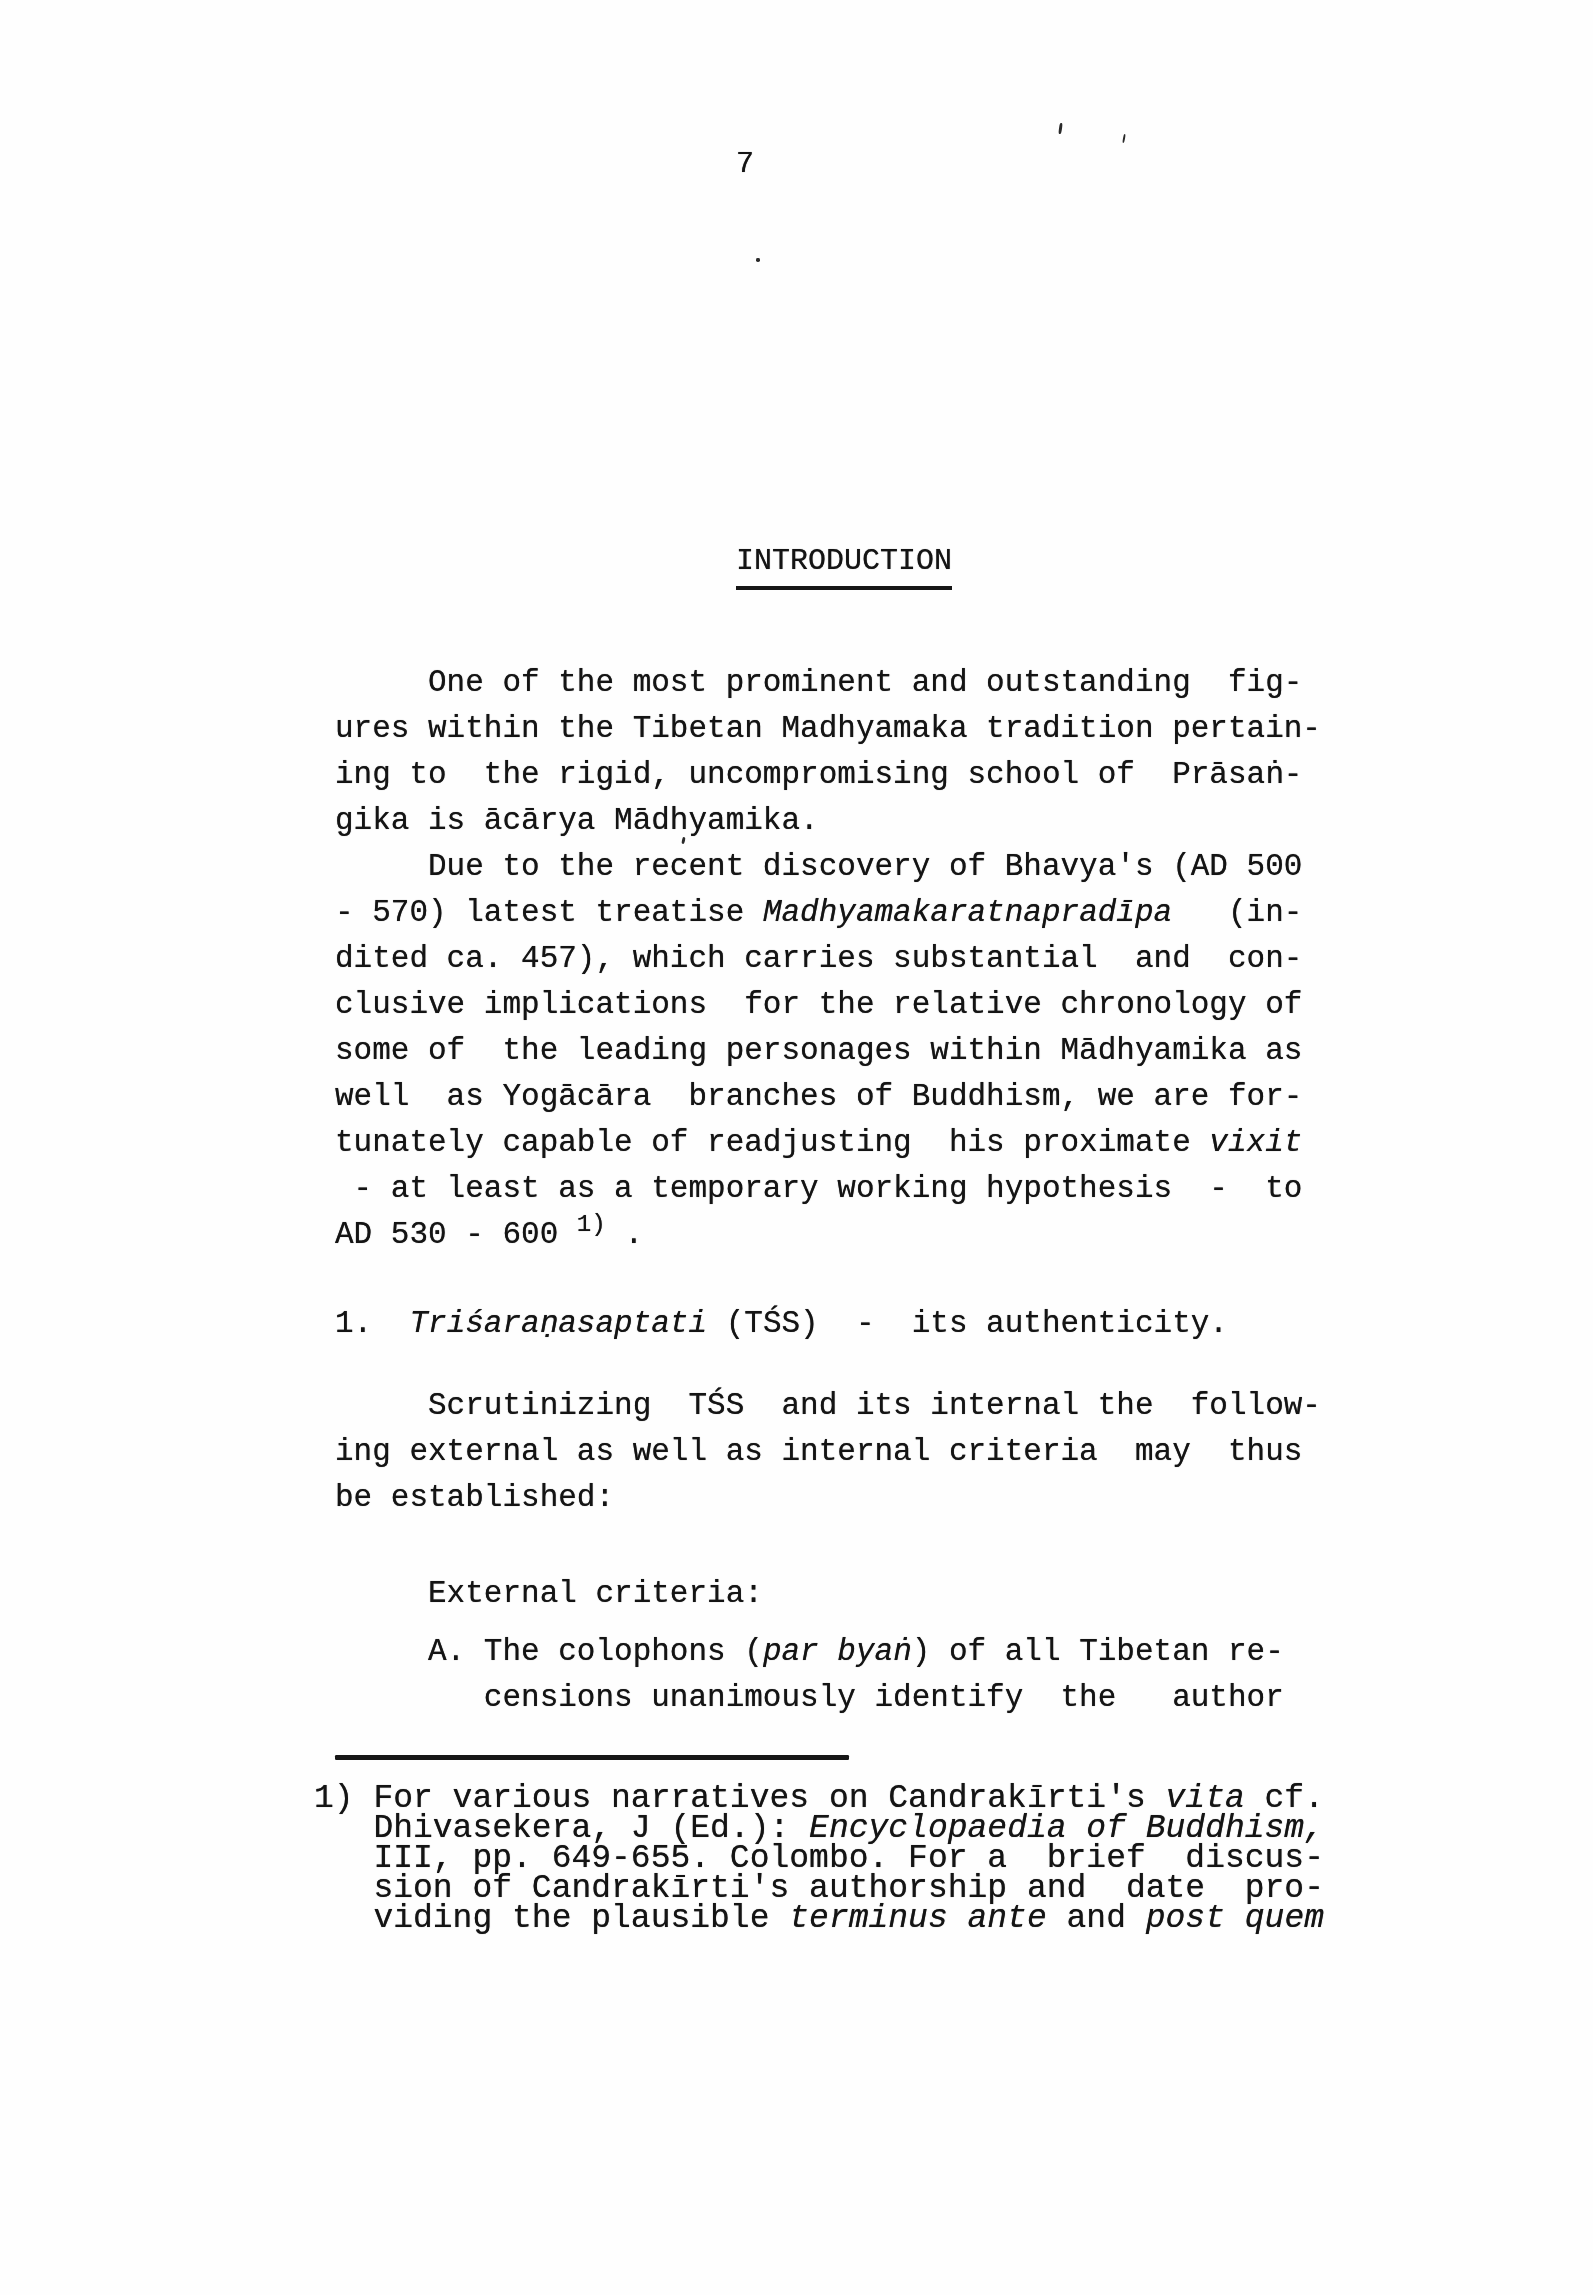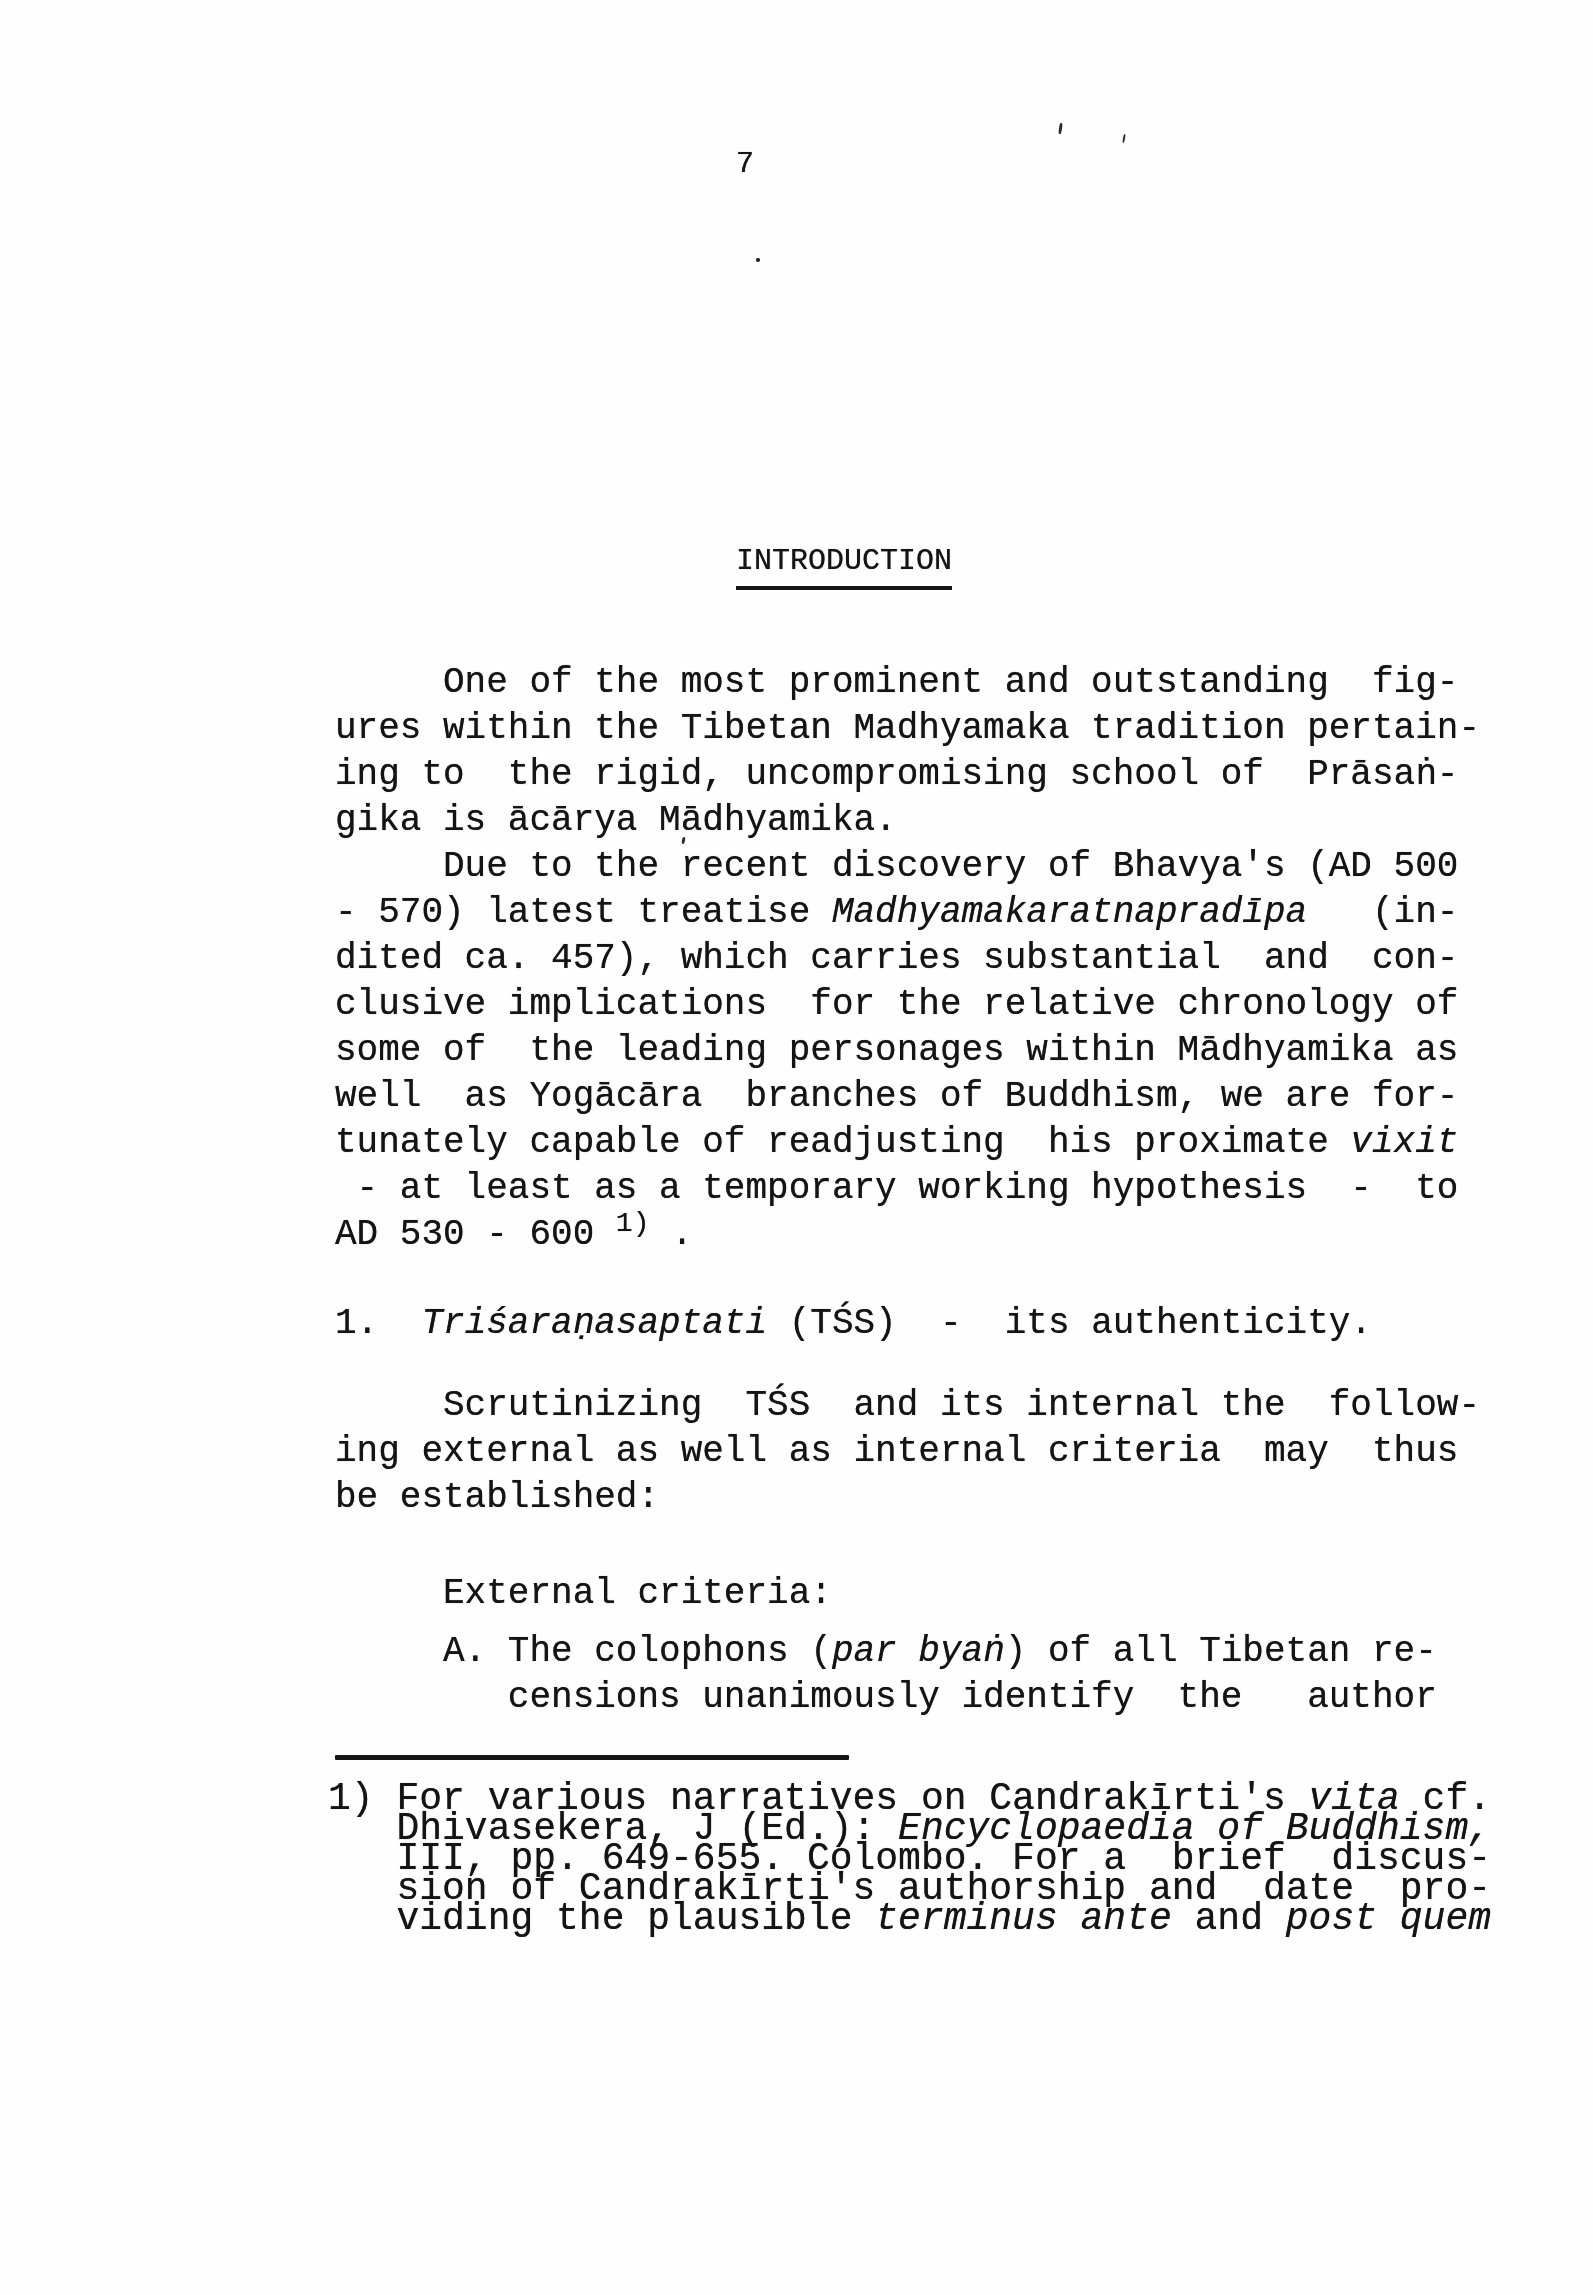--- a/index.html
+++ b/index.html
@@ -32,21 +32,21 @@
     line-height: 30px;
     white-space: pre;
     padding-bottom: 10px;
     border-bottom: 4.9px solid #161616;
   }
   .content {
     position: absolute;
     top: 660px;
     left: 335px;
     width: 1009px;
-    font-size: 36px;
+    font-size: 31px;
     line-height: 46px;
   }
   .content .line { white-space: pre; }
   .block { margin: 0; }
   .b-paragraph-1 { margin-top: 0; }
   .b-paragraph-2 { margin-top: 0; }
   .b-section-1-heading { margin-top: 41px; }
   .b-paragraph-3 { margin-top: 36px; }
   .b-external-criteria-heading { margin-top: 50px; }
   .b-item-a { margin-top: 12px; }
@@ -61,23 +61,23 @@
     top: 1755px;
     left: 335px;
     width: 514px;
     height: 4.9px;
     background: #161616;
     border-radius: 1.2px;
   }
   .footnote {
     position: absolute;
     top: 1784px;
-    left: 328px;
+    left: 314px;
     width: 1009px;
-    font-size: 38px;
+    font-size: 33px;
     line-height: 30px;
   }
   .footnote .line { white-space: pre; }
   
   .speck { position: absolute; background: #2a2a2a; border-radius: 40%; }
   .speck-1 { top: 123px;  left: 1059px; width: 3px;  height: 11px; transform: rotate(8deg); }
   .speck-2 { top: 134px;  left: 1123px; width: 2.4px;  height: 9px; transform: rotate(10deg); }
   .speck-3 { top: 258px;  left: 756px; width: 4.3px;  height: 3.6px; }
   .speck-4 { top: 837px; left: 682px; width: 3px;  height: 6.7px; transform: rotate(12deg); }
 </style>

